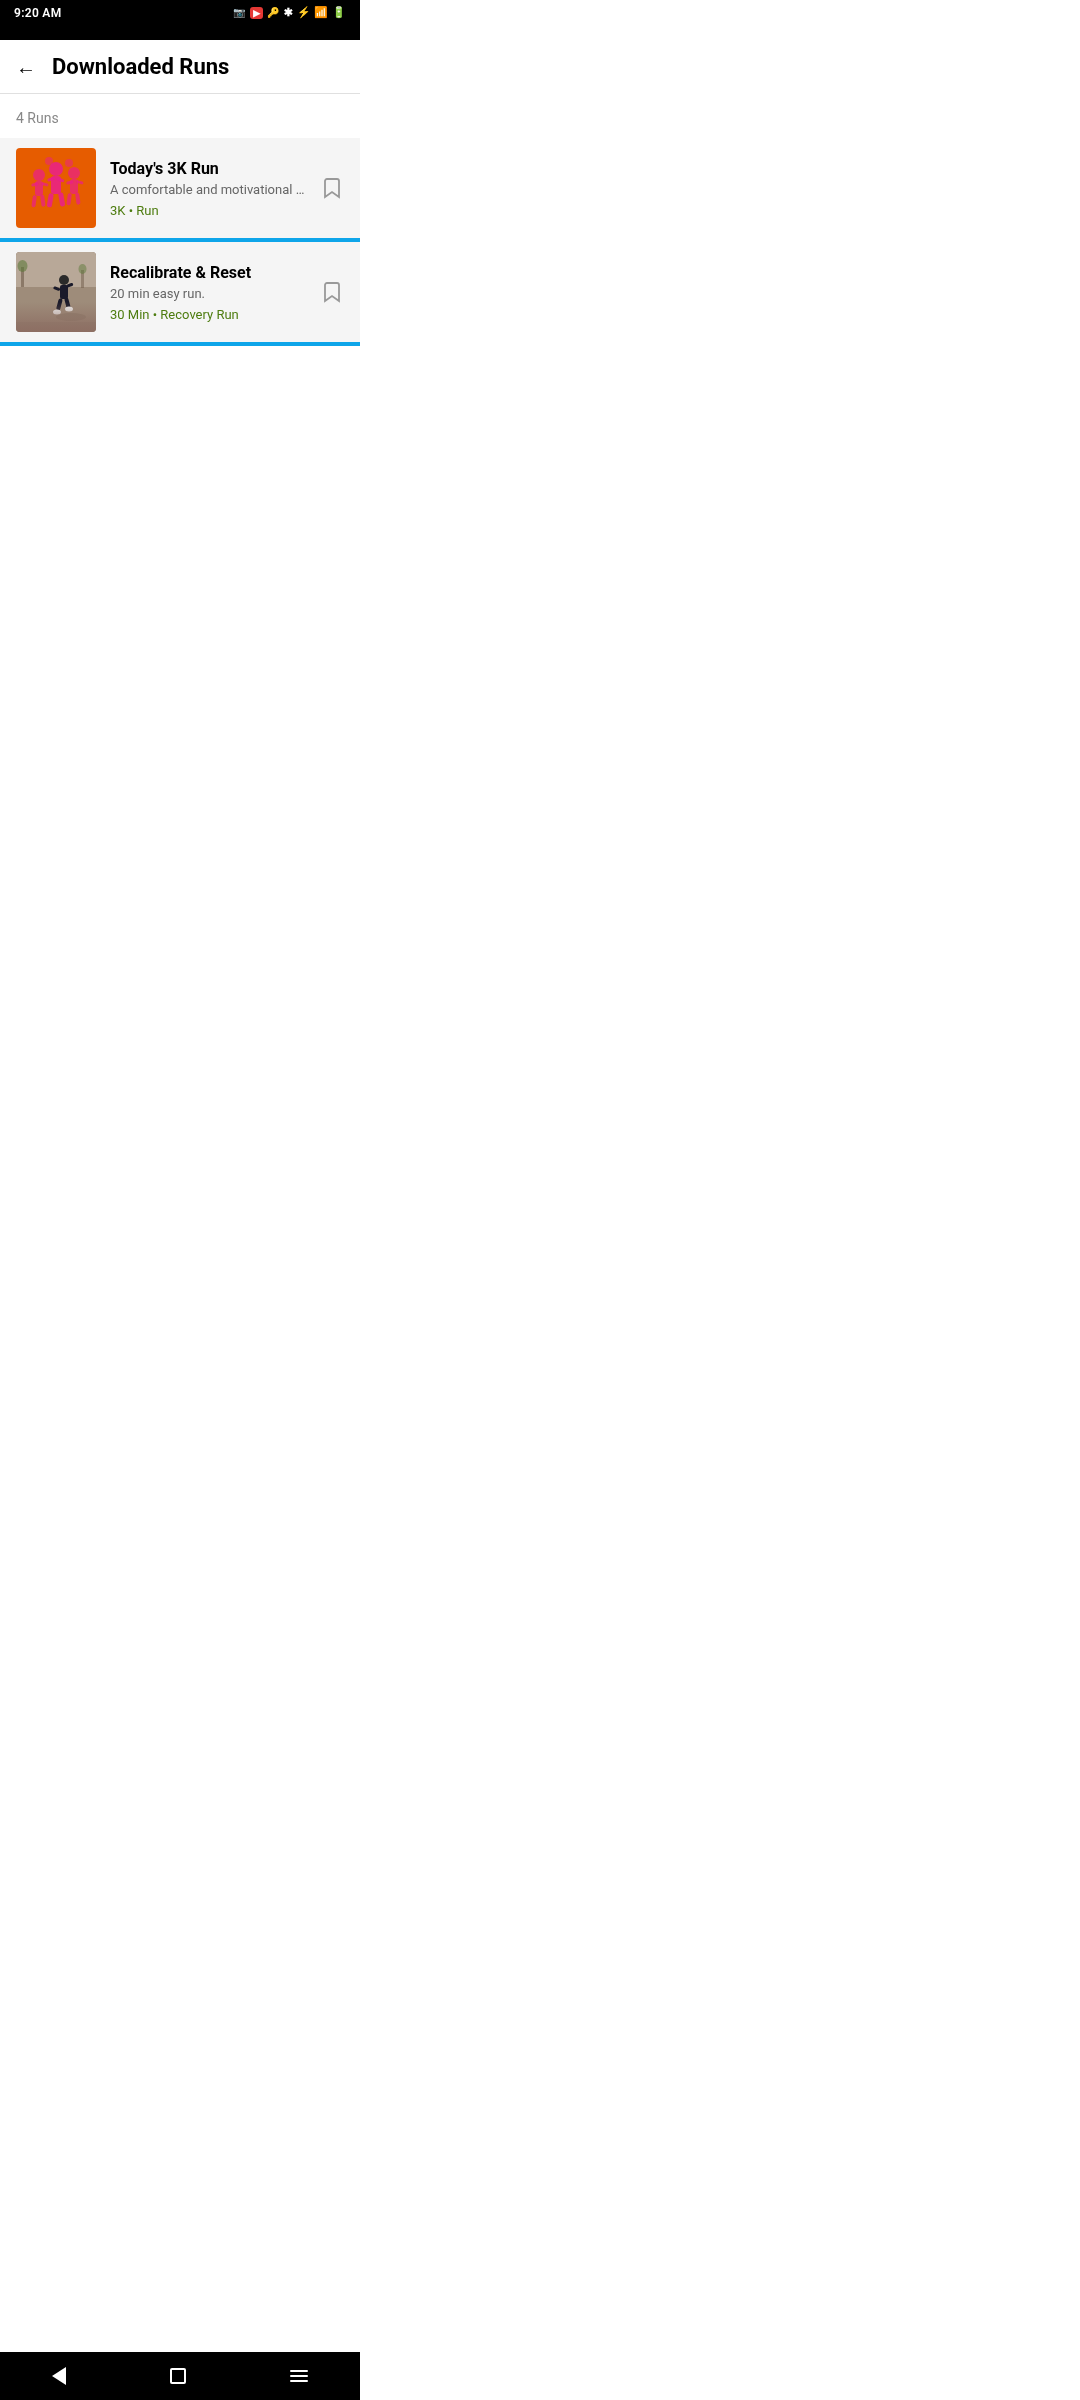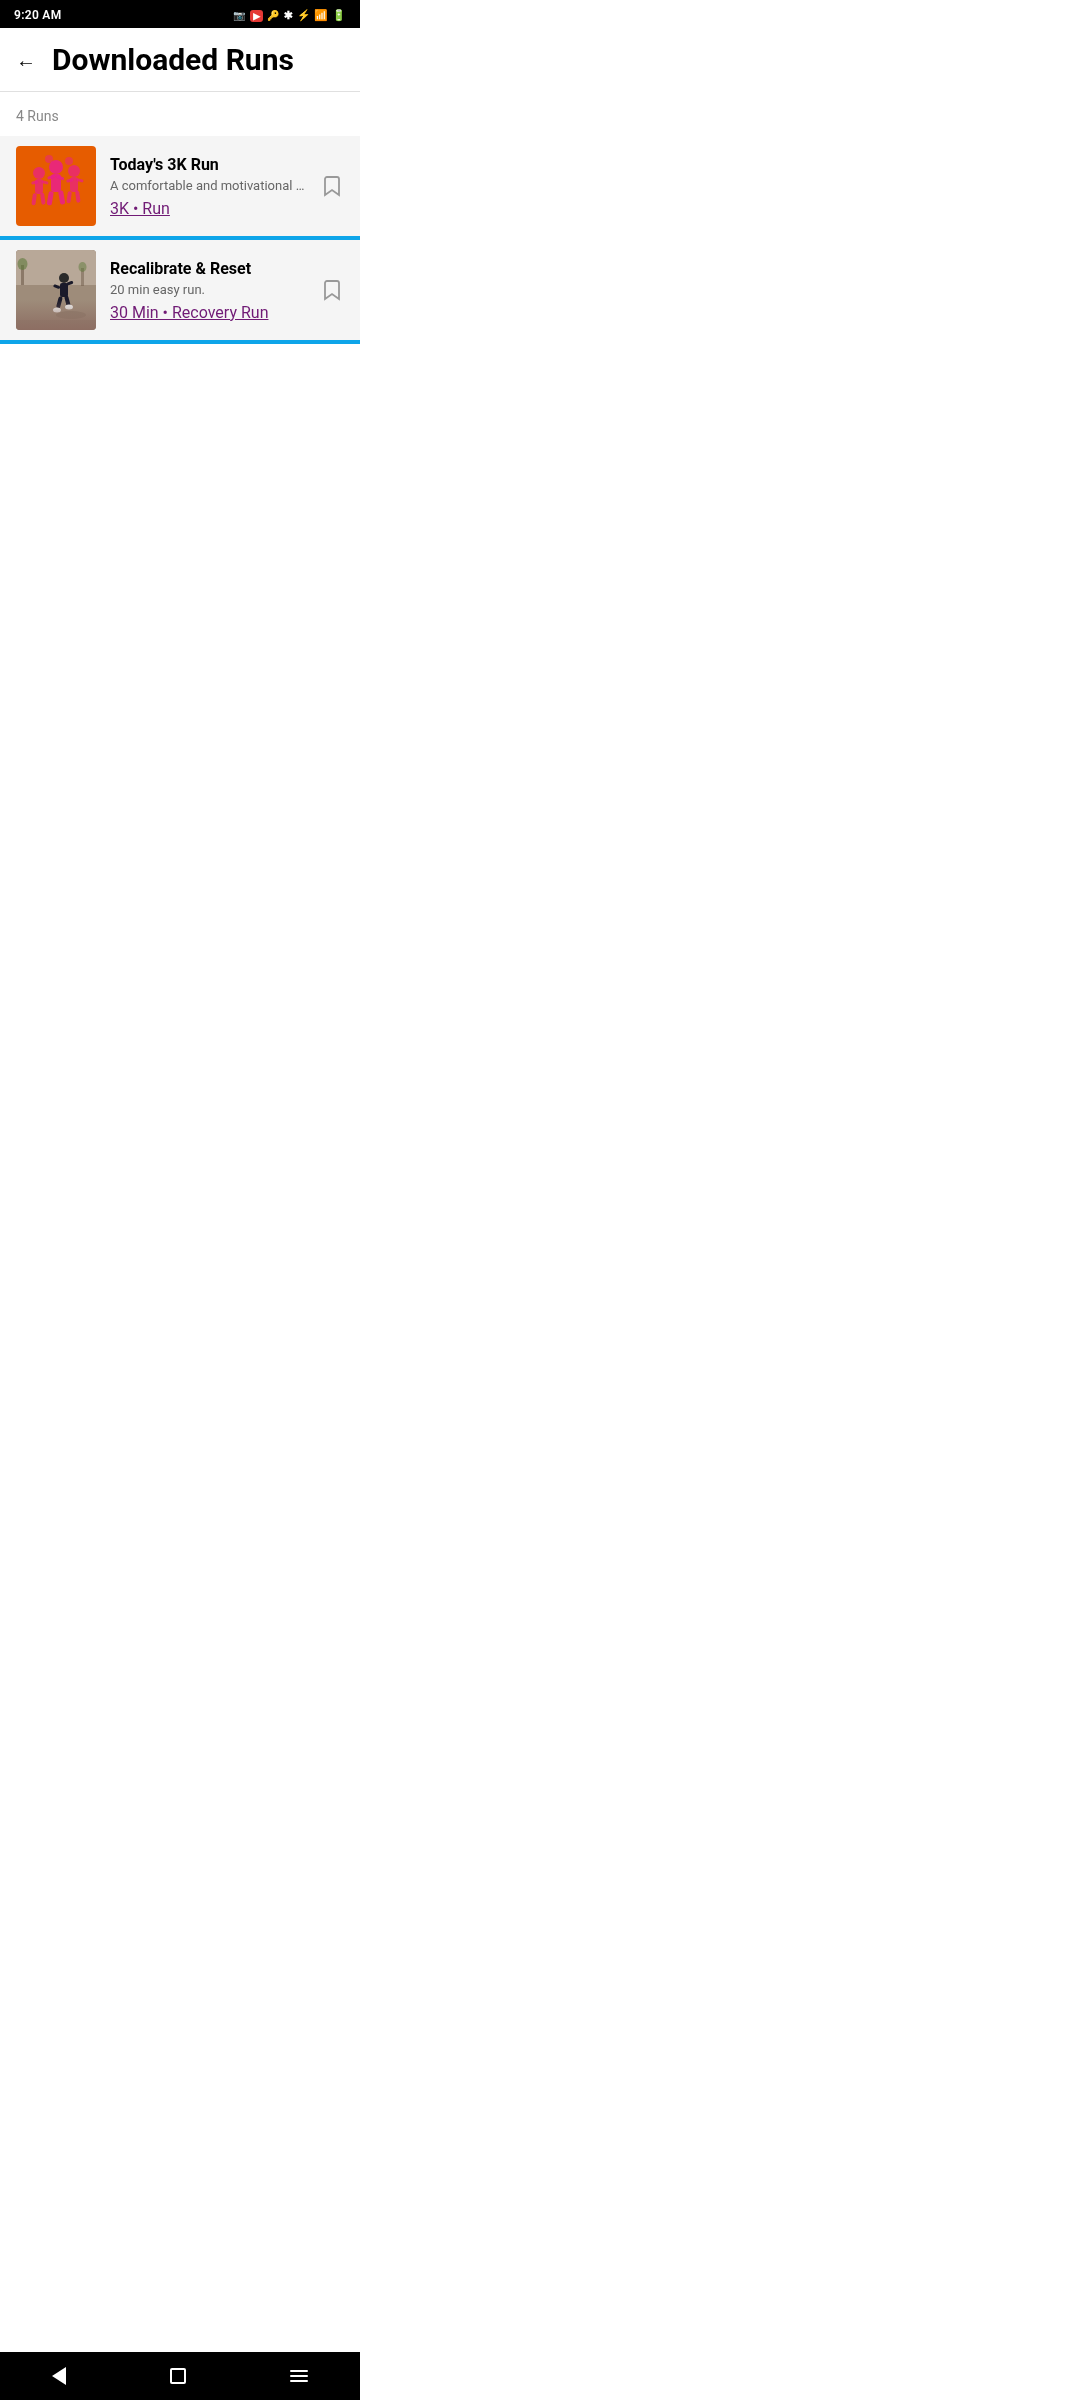--- a/index.html
+++ b/index.html
@@ -15,24 +15,24 @@
       width: 360px;
       min-height: 800px;
       overflow-x: hidden;
     }
 
     
     .status-bar {
       background: #000000;
       color: #ffffff;
       display: flex;
-      align-items: flex-end;
+      align-items: flex-start;
       justify-content: space-between;
       padding: 6px 14px;
-      height: 28px;
+      height: 40px;
     }
 
     .status-bar-left {
       font-size: 12px;
       font-weight: 600;
       letter-spacing: 0.3px;
     }
 
     .status-bar-right {
       display: flex;
@@ -61,21 +61,21 @@
     .back-button {
       margin-right: 16px;
       cursor: pointer;
       font-size: 20px;
       color: #000000;
       font-weight: 300;
       line-height: 1;
     }
 
     .header-title {
-      font-size: 30px;
+      font-size: 22px;
       font-weight: 700;
       color: #000000;
     }
 
     
     .content {
       padding: 0;
     }
 
     .runs-count {
@@ -162,24 +162,23 @@
     .run-description {
       font-size: 13px;
       color: #666666;
       margin-bottom: 6px;
       white-space: nowrap;
       overflow: hidden;
       text-overflow: ellipsis;
     }
 
     .run-meta {
-      font-size: 16px;
-      color: #701a75;
+      font-size: 13px;
+      color: #4d7c0f;
       font-weight: 400;
-      text-decoration: underline;
     }
 
     .bookmark-icon {
       width: 24px;
       height: 24px;
       margin-left: 10px;
       flex-shrink: 0;
       color: #999999;
     }
 

